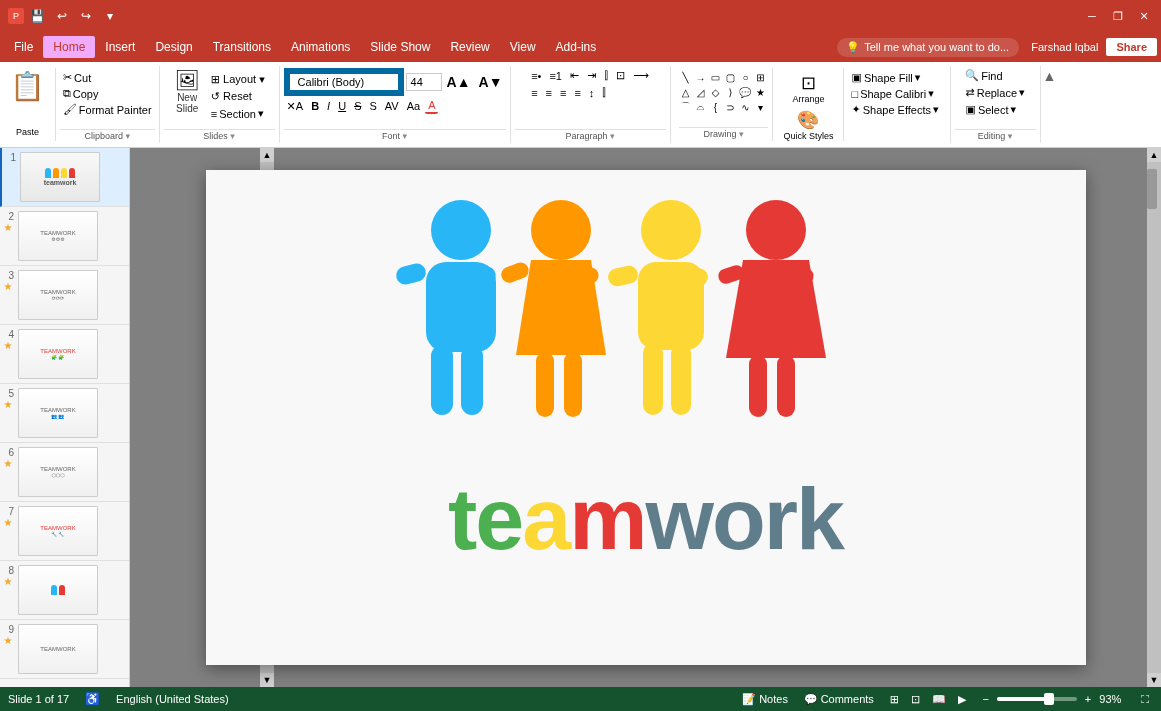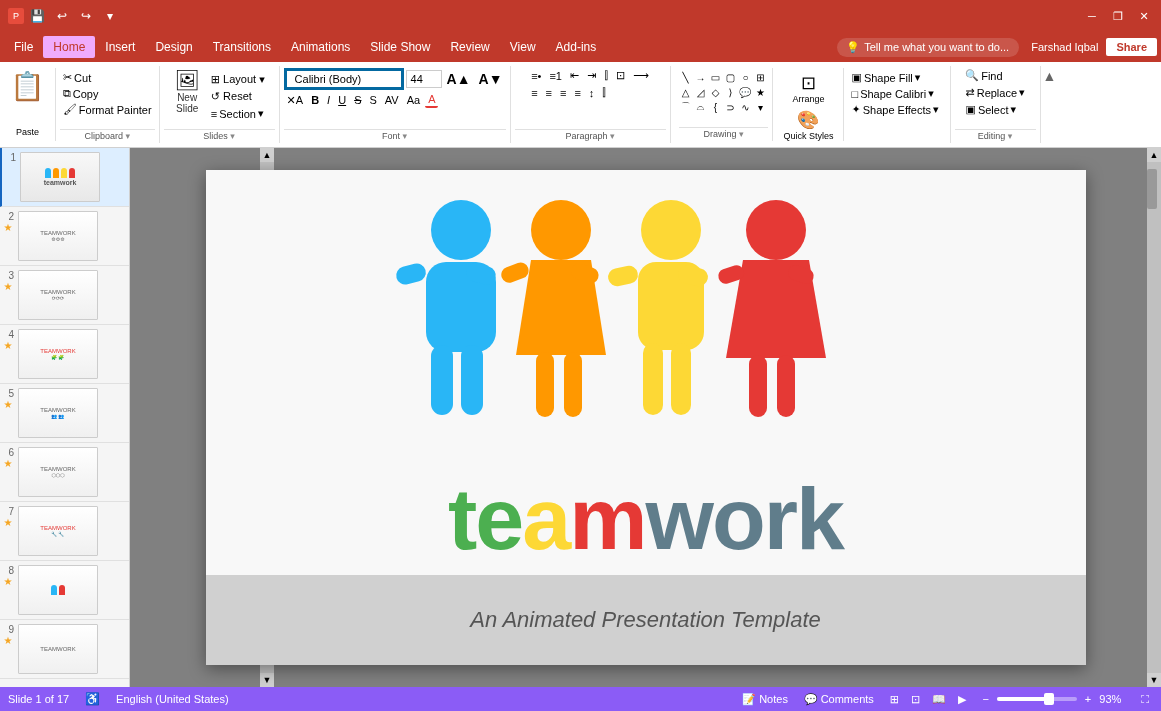--- a/index.html
+++ b/index.html
@@ -59,21 +59,21 @@
     }
     .rb-col { display: flex; flex-direction: column; gap: 1px; }
     .paste-btn { display: flex; flex-direction: column; align-items: center; cursor: pointer; padding: 2px 6px; border-radius: 2px; }
     .paste-icon { font-size: 28px; }
     .paste-label { font-size: 9px; margin-top: 24px; }
     .small-btns-col { display: flex; flex-direction: column; gap: 1px; padding-top: 2px; }
 
     
     #status-bar {
       display: flex; align-items: center; height: 24px;
-      background: #8b5cf6; color: white; font-size: 11px; padding: 0 8px;
+      background: #14532d; color: white; font-size: 11px; padding: 0 8px;
     }
     #status-bar .left { display: flex; align-items: center; gap: 16px; }
     #status-bar .right { display: flex; align-items: center; gap: 8px; margin-left: auto; }
     .status-btn { display: flex; align-items: center; gap: 3px; cursor: pointer; padding: 2px 4px; border-radius: 2px; }
 
     
     #main { display: flex; height: calc(711px - 32px - 30px - 86px - 24px); }
 
     
     #sidebar {
@@ -208,21 +208,21 @@
         <div class="rb-btn-small">↺ Reset</div>
         <div class="rb-btn-small">≡ <span>Section</span> ▾</div>
       </div>
     </div>
     <div class="ribbon-section-label">Slides <span style="color:#888">▾</span></div>
   </div>
 
   <div class="ribbon-group" style="min-width:200px;">
     <div class="ribbon-group-content" style="flex-direction:column; align-items:flex-start; gap:2px;">
       <div style="display:flex; gap:2px; align-items:center;">
-        <div style="background:#fff; border:3px solid #0369a1; padding:2px 8px; font-size:11px; min-width:120px; cursor:pointer;">Calibri (Body)</div>
+        <div style="background:#fff; border:6px solid #0369a1; padding:2px 8px; font-size:11px; min-width:120px; cursor:pointer;">Calibri (Body)</div>
         <div style="background:#fff; border:1px solid #ccc; padding:2px 4px; font-size:11px; width:36px; cursor:pointer;">44</div>
         <div class="rb-btn-small" style="font-size:14px; font-weight:bold;">A▲</div>
         <div class="rb-btn-small" style="font-size:14px; font-weight:bold;">A▼</div>
       </div>
       <div style="display:flex; gap:2px; align-items:center;">
         <div class="rb-btn-small">✕A</div>
         <div class="rb-btn-small" style="font-weight:bold;">B</div>
         <div class="rb-btn-small" style="font-style:italic;">I</div>
         <div class="rb-btn-small" style="text-decoration:underline;">U</div>
         <div class="rb-btn-small" style="text-decoration:line-through;">S</div>
@@ -494,23 +494,20 @@
           <span class="t-green">t</span>
           <span class="t-green">e</span>
           <span class="t-yellow">a</span>
           <span class="t-red">m</span>
           <span class="t-gray">w</span>
           <span class="t-gray">o</span>
           <span class="t-gray">r</span>
           <span class="t-gray">k</span>
         </div>
 
-        <div class="slide-subtitle-bar">
-          <div class="slide-subtitle">An Animated Presentation Template</div>
-        </div>
       </div>
     </div>
 
     <div style="position:absolute;right:0;top:0;bottom:0;width:14px;background:#c0c0c0;display:flex;flex-direction:column;align-items:center;">
       <div class="vscroll-btn">▲</div>
       <div style="flex:1;width:100%;position:relative;">
         <div class="vscroll-thumb" style="position:absolute;top:5px;"></div>
       </div>
       <div class="vscroll-btn">▼</div>
     </div>

